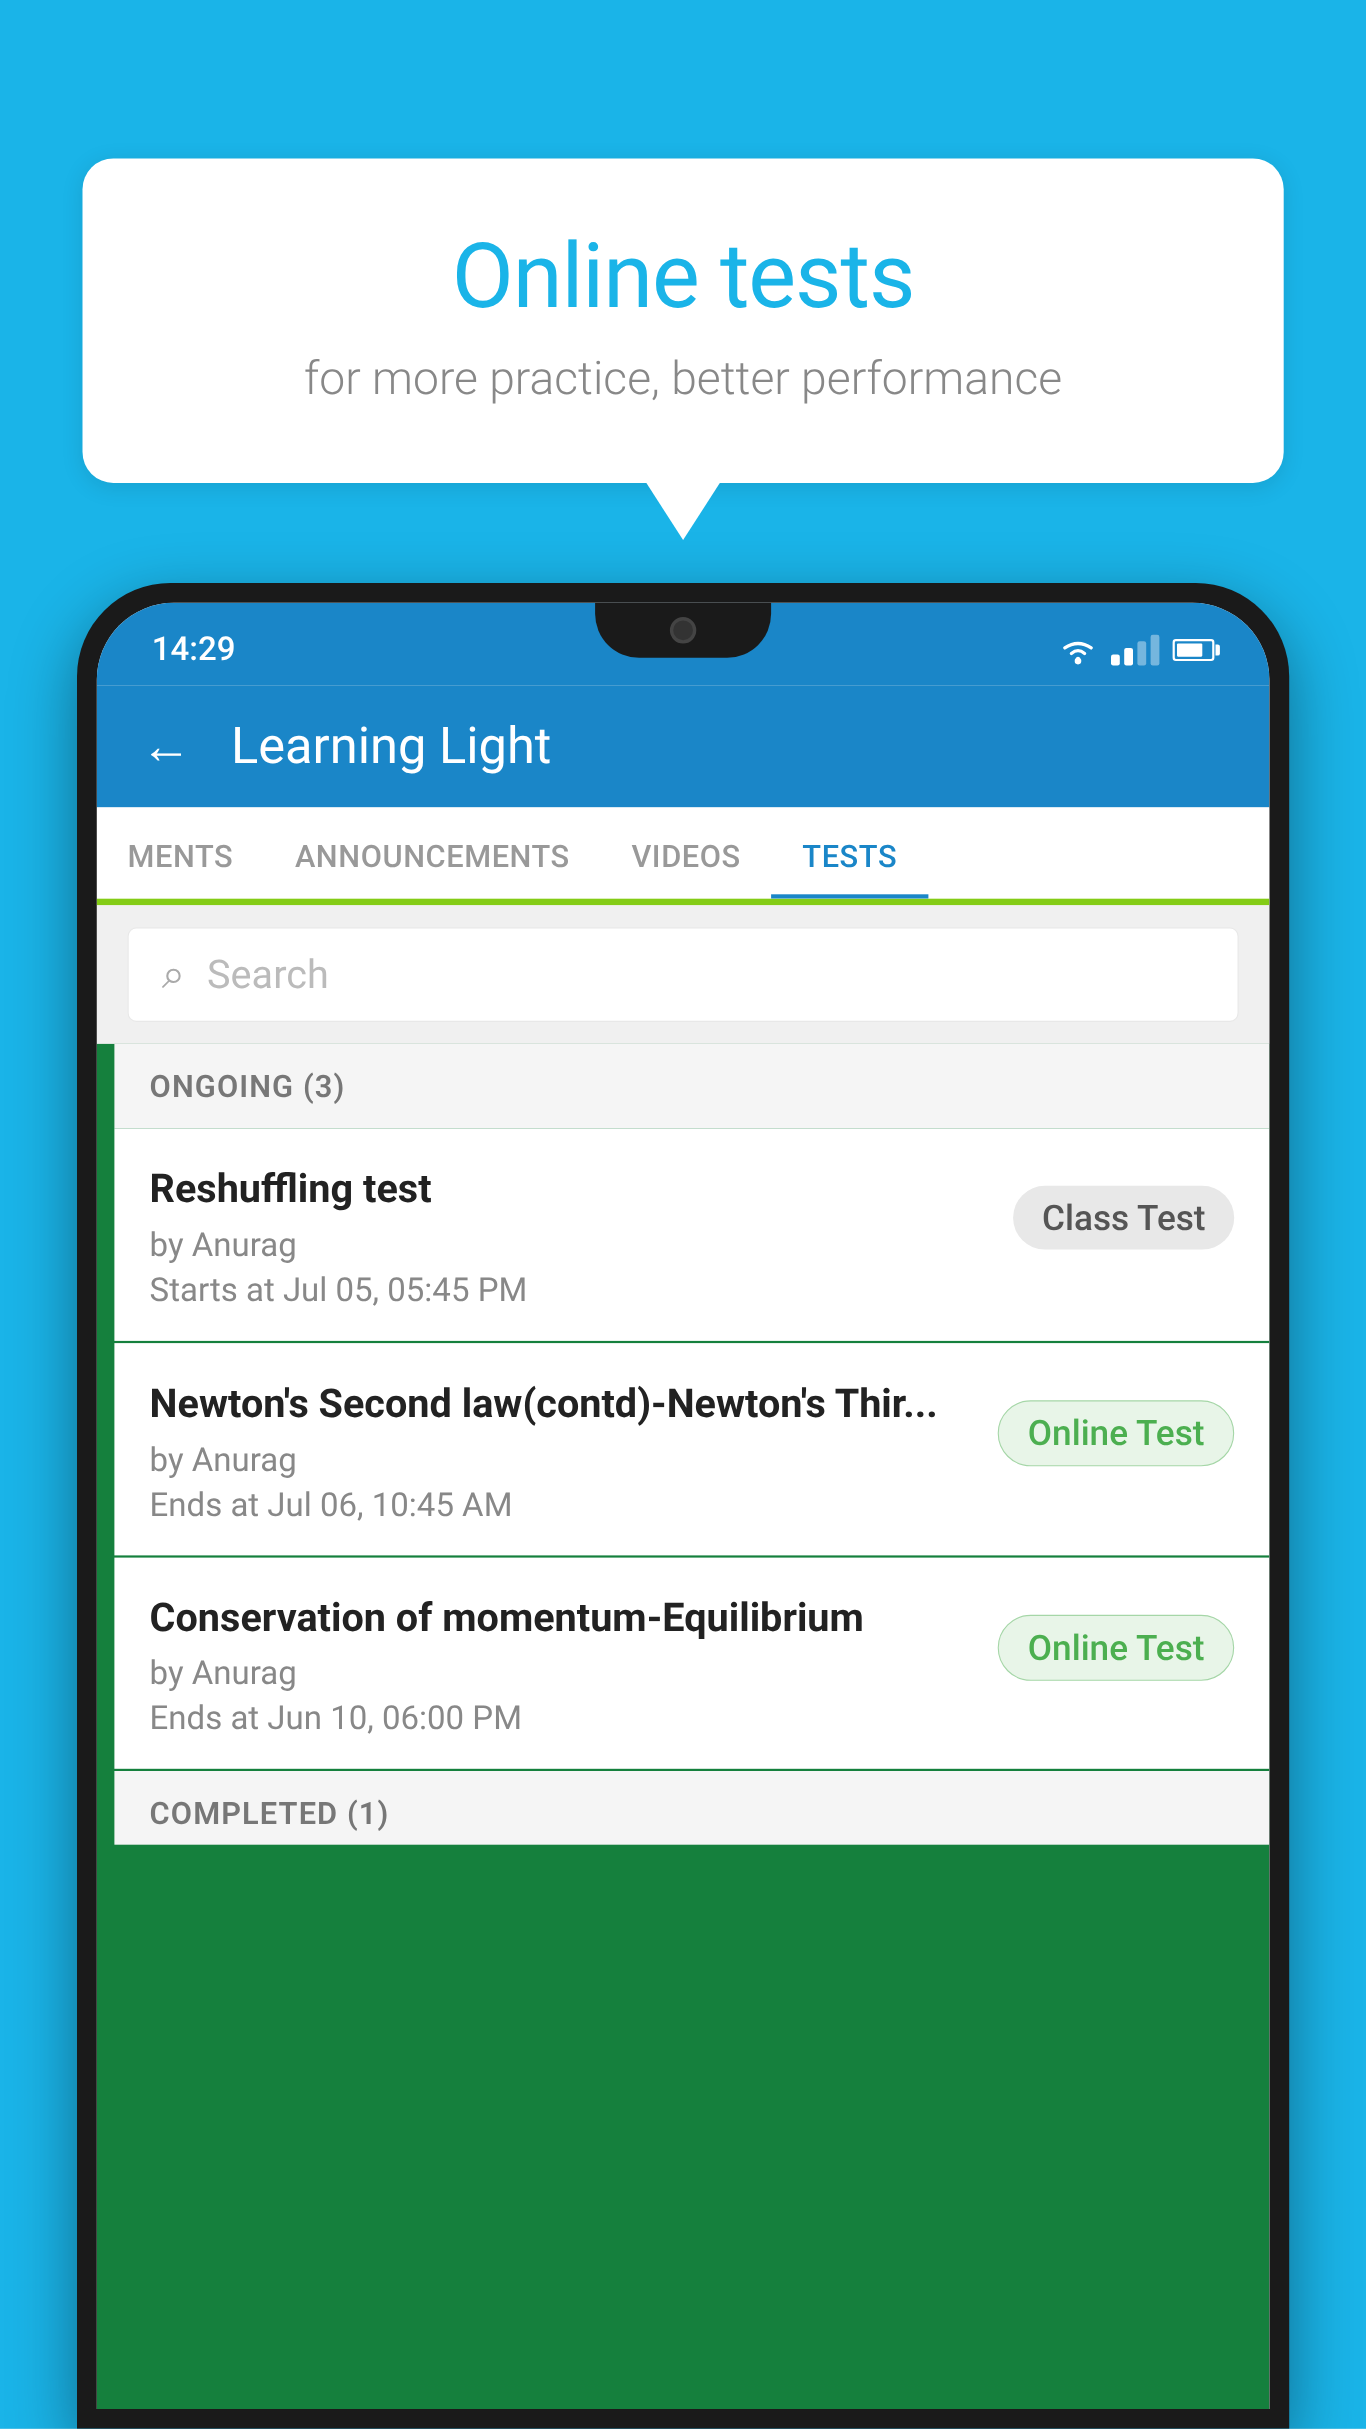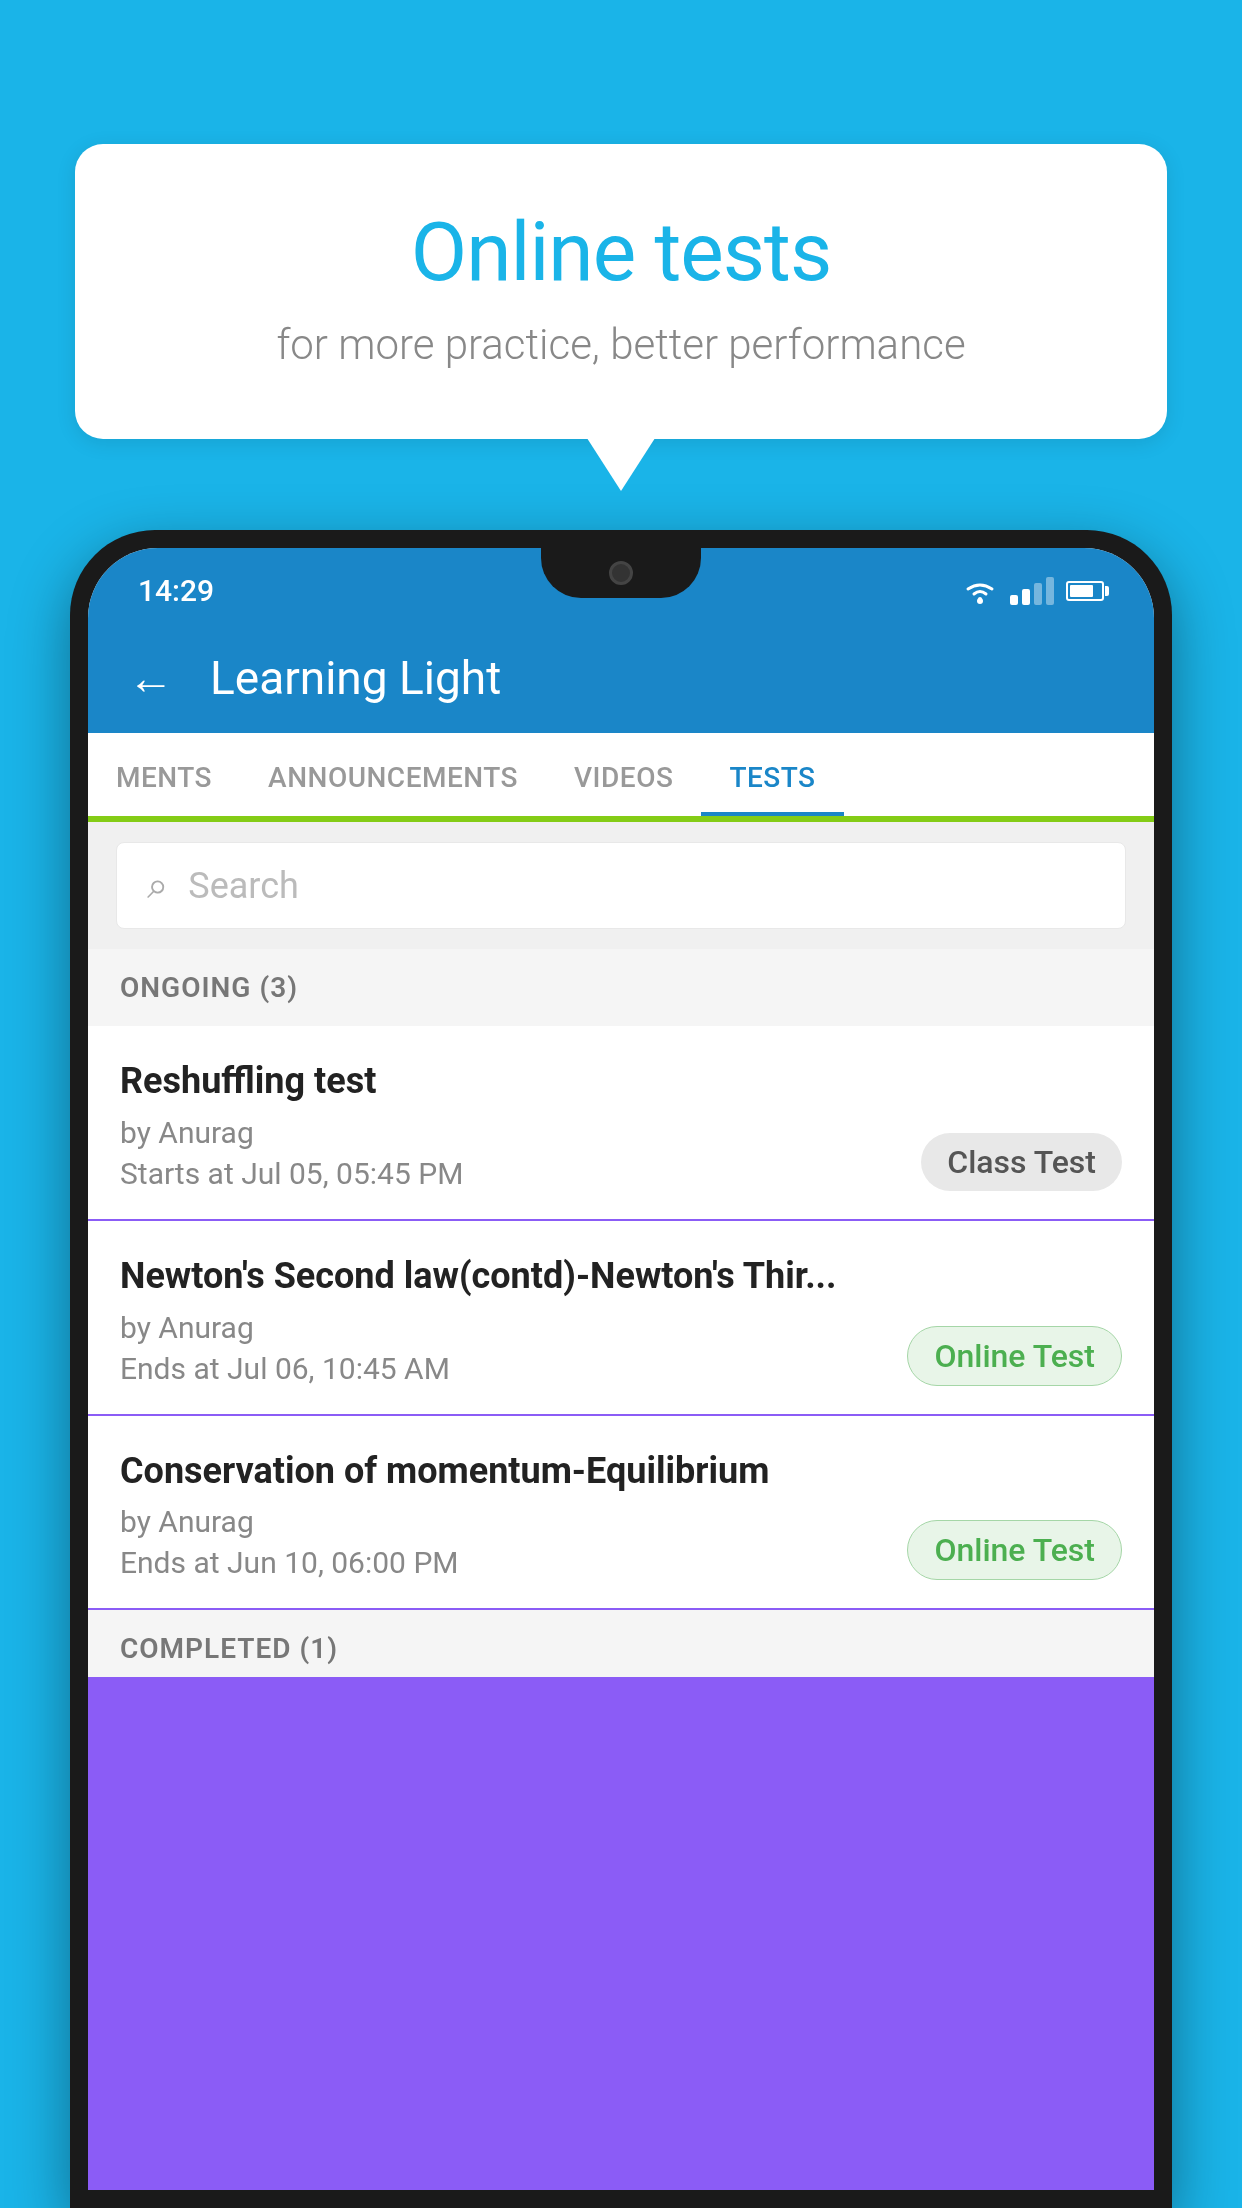--- a/index.html
+++ b/index.html
@@ -240,41 +240,42 @@
       font-size: 38px;
     }
 
     .search-placeholder {
       color: #bbb;
       font-size: 36px;
     }
 
     
     .content-area {
-      background: #8b5cf6;
+      background: #15803d;
       flex: 1;
       overflow: hidden;
+      padding-left: 16px;
     }
 
     .section-header {
       padding: 22px 32px;
       font-size: 28px;
       font-weight: 600;
       color: #777;
       letter-spacing: 1px;
       background: #f5f5f5;
     }
 
     
     .test-card {
       background: white;
       margin-bottom: 2px;
       padding: 32px 32px 28px;
       display: flex;
-      align-items: flex-end;
+      align-items: flex-start;
       justify-content: space-between;
     }
 
     .test-info {
       flex: 1;
       padding-right: 24px;
     }
 
     .test-name {
       font-size: 36px;

